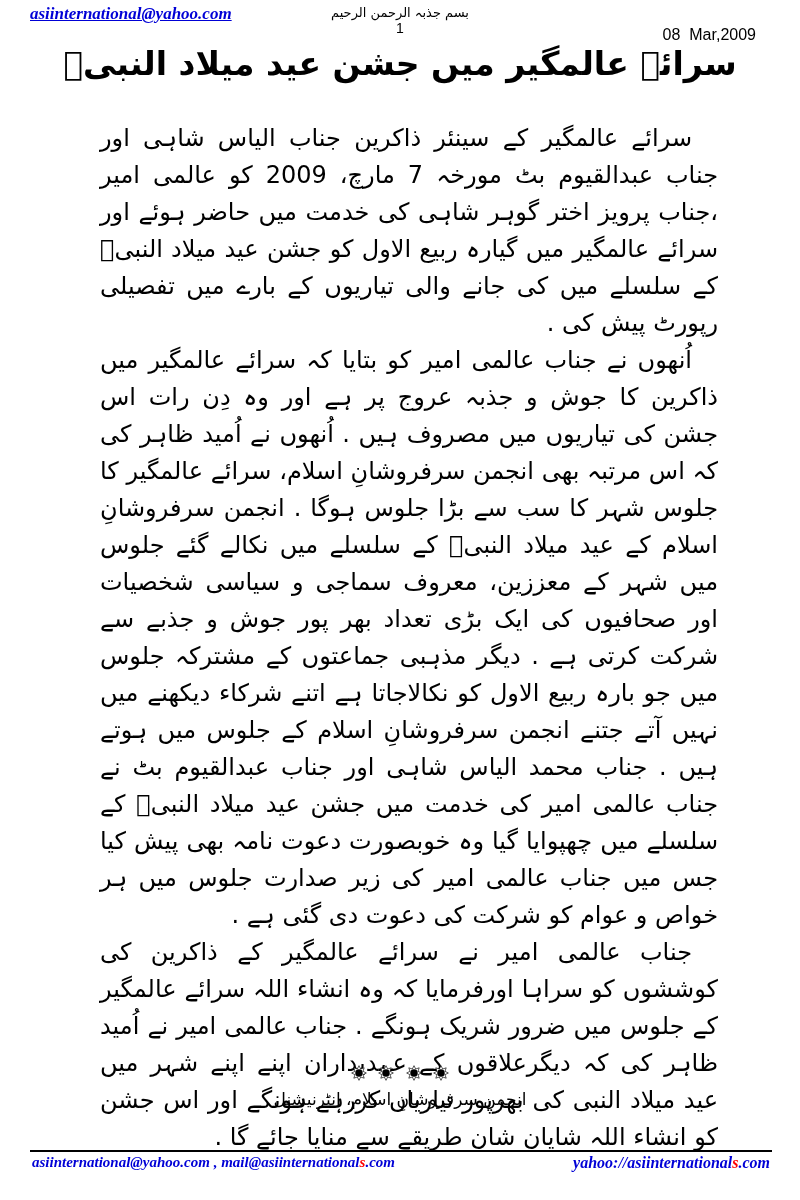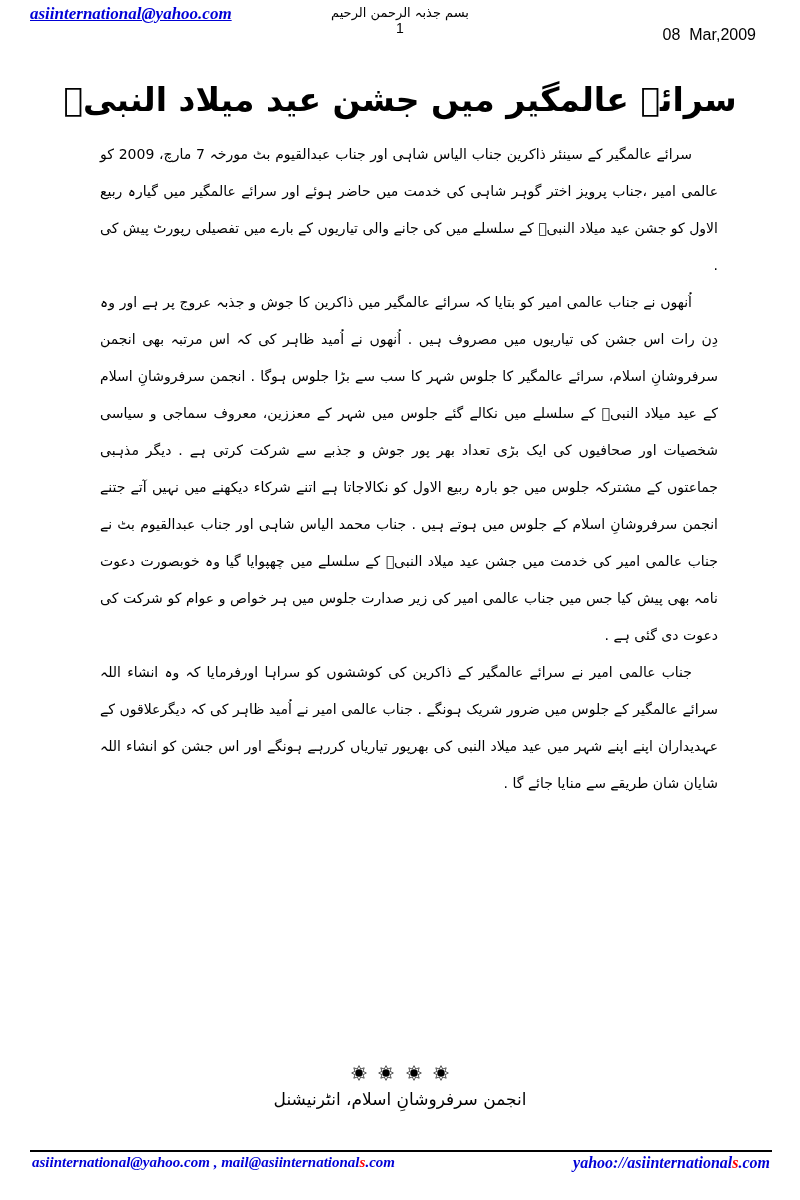--- a/index.html
+++ b/index.html
@@ -20,27 +20,27 @@
   .page-num{
     position:absolute;top:20px;left:0;right:0;text-align:center;
     font-family:"Liberation Sans", sans-serif;font-size:14px;
   }
   .date{
     position:absolute;top:26px;right:44px;
     font-family:Liberation Sans, sans-serif;font-size:16px;white-space:pre;
   }
   .doc-title{
     position:absolute;top:44px;left:0;right:0;text-align:center;
-    direction:rtl;font-size:33px;font-weight:bold;letter-spacing:-1px;margin-top:36px;
+    direction:rtl;font-size:33px;font-weight:bold;letter-spacing:-1px;
   }
   
   .article{
     position:absolute;top:120px;left:100px;right:82px;
     direction:rtl;text-align:justify;
-    font-size:14px;line-height:37px;margin-top:16px;
+    font-size:24px;line-height:37px;
   }
   .article p{margin:0;text-indent:26px;}
   
   .stars{
     position:absolute;top:1062px;left:0;right:0;text-align:center;
   }
   .stars .star{display:inline-block;width:16px;height:16px;margin:0 3px;vertical-align:middle;}
   
   .org-line{
     position:absolute;top:1089px;left:0;right:0;text-align:center;

